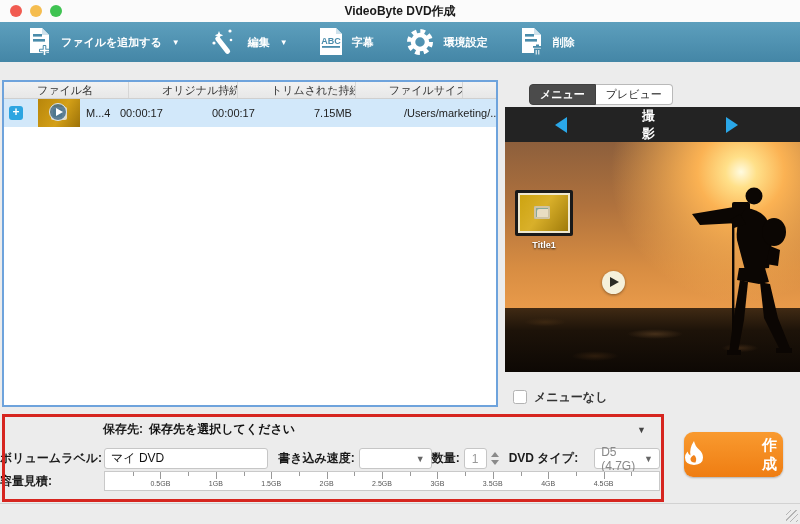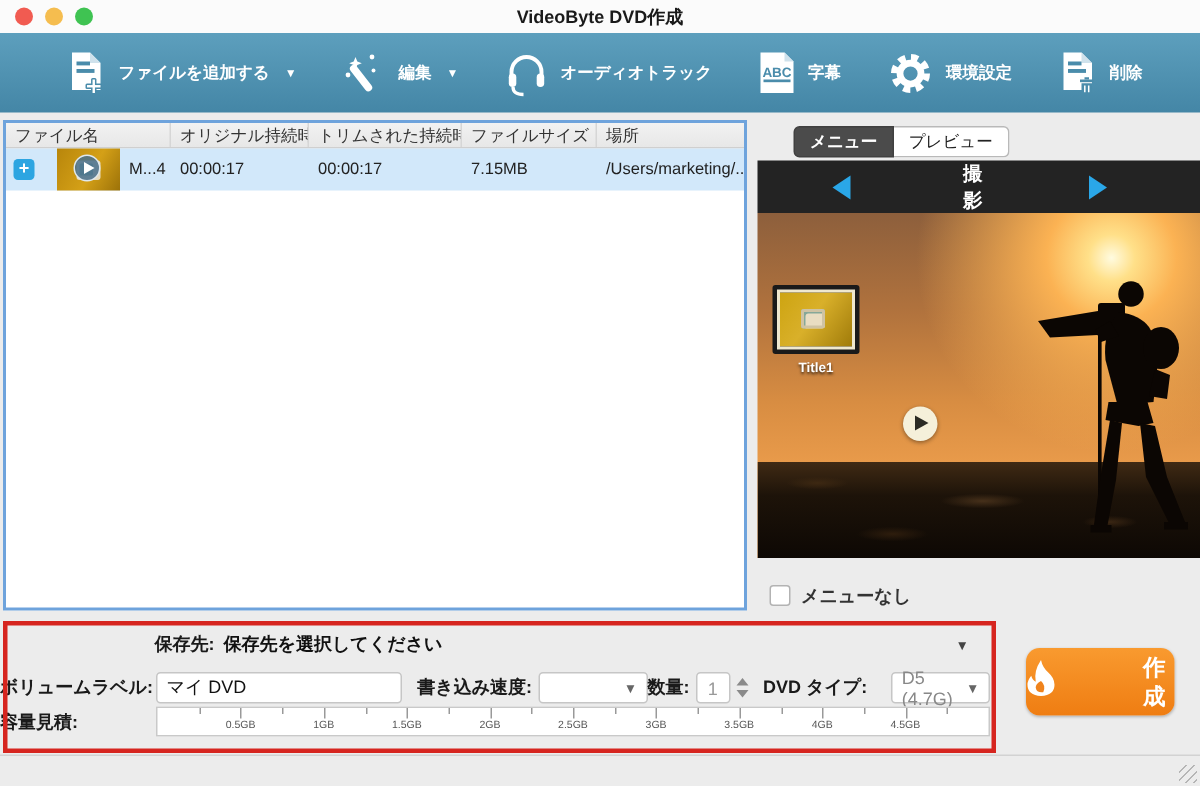--- a/index.html
+++ b/index.html
@@ -13,29 +13,29 @@
   .app{position:relative;width:800px;height:524px;background:#ececec;}
 
   
   .titlebar{position:absolute;left:0;top:0;width:800px;height:22px;background:#fbfbfb;display:flex;align-items:center;justify-content:center;}
   .traffic{position:absolute;left:10px;top:5px;display:flex;gap:8px;}
   .light{width:12px;height:12px;border-radius:50%;}
   .light.red{background:#f15b51;}.light.yellow{background:#f5bd4f;}.light.green{background:#3fc352;}
   .win-title{font-size:12px;font-weight:bold;color:#1a1a1a;}
 
   
-  .toolbar{position:absolute;left:0;top:22px;width:800px;height:53px;background:linear-gradient(var(--toolbar-top),var(--toolbar-bottom));display:flex;align-items:center;padding-left:44px;gap:30px;}
+  .toolbar{position:absolute;left:0;top:22px;width:800px;height:40px;background:linear-gradient(var(--toolbar-top),var(--toolbar-bottom));display:flex;align-items:center;padding-left:26px;gap:30px;}
   .tool-btn{display:flex;align-items:center;gap:8px;color:#fff;font-size:11px;font-weight:bold;cursor:default;}
   .tool-btn svg{display:block;}
   .caret{font-size:8px;margin-left:2px;}
 
   
   .file-pane{position:absolute;left:2px;top:80px;width:496px;height:327px;background:#fff;border:2px solid var(--focus-border);}
   .thead{display:flex;height:17px;background:linear-gradient(#f2f2f2,#e7e7e7);border-bottom:1px solid #cfcfcf;font-size:11px;color:#333;}
-  .th{padding:1px 0 2px 6px;border-right:1px solid #d6d6d6;white-space:nowrap;overflow:hidden;}
+  .th{padding:1px 0 2px 6px;border-right:1px solid #d6d6d6;white-space:nowrap;overflow:hidden;margin-left:27px;}
   .c0{width:110px;}.c1{width:92px;}.c2{width:102px;}.c3{width:90px;}.c4{flex:1;border-right:none;}
   .trow{display:flex;height:28px;background:var(--selected-row);font-size:11px;color:#222;align-items:center;}
   .td{padding-left:6px;white-space:nowrap;overflow:hidden;}
   .namecell{display:flex;align-items:center;height:28px;}
   .addbtn{width:14px;height:14px;margin-left:5px;background:var(--accent-blue);border-radius:3px;color:#fff;font-size:12px;line-height:13px;text-align:center;font-weight:bold;}
   .thumb{width:42px;height:28px;margin-left:15px;background:linear-gradient(120deg,#b8860b,#d4a017 55%,#9c7209);position:relative;}
   .thumb .tv{position:absolute;left:13px;top:8px;width:16px;height:13px;background:#e8dcc0;border-radius:2px;}
   .thumb .tv::after{content:"";position:absolute;left:2px;top:2px;width:9px;height:8px;background:#7fae9e;border-radius:1px;}
   .thumb .play{position:absolute;left:11px;top:4px;width:18px;height:18px;border-radius:50%;background:rgba(70,110,140,.85);border:1px solid #dfe8ee;}
   .thumb .play::after{content:"";position:absolute;left:6px;top:4px;border-left:7px solid #fff;border-top:4.5px solid transparent;border-bottom:4.5px solid transparent;}
@@ -152,31 +152,20 @@
         <svg width="30" height="30" viewBox="0 0 30 30">
             <rect x="10" y="8" width="5" height="21" rx="2.5" transform="rotate(-38 12 18)" fill="#fff"></rect>
             <path d="M9 4 l1.2 3 3 1.2 -3 1.2 -1.2 3 -1.2 -3 -3 -1.2 3 -1.2 z" fill="#fff"></path>
             <circle cx="20" cy="4" r="1.6" fill="#fff"></circle>
             <circle cx="4" cy="16" r="1.6" fill="#fff"></circle>
             <circle cx="21" cy="13" r="1.3" fill="#fff"></circle>
           </svg>
       </span>
       <span>編集</span>
       <span class="caret">▼</span>
-    </div>
-    <div class="tool-btn">
-      <span>
-        <svg width="30" height="32" viewBox="0 0 30 32" fill="none" stroke="#fff">
-            <path d="M5 18 v-3 a10 10 0 0 1 20 0 v3" stroke-width="2.6"></path>
-            <rect x="3.2" y="16" width="5" height="9" rx="2.5" fill="#fff" stroke="none"></rect>
-            <rect x="21.8" y="16" width="5" height="9" rx="2.5" fill="#fff" stroke="none"></rect>
-            <path d="M6 25 q0 5 7 5" stroke-width="2.2"></path>
-          </svg>
-      </span>
-      <span>オーディオトラック</span>
     </div>
     <div class="tool-btn">
       <span>
         <svg width="26" height="30" viewBox="0 0 26 30">
             <path d="M2 1 h16 l6 6 v21 h-22 z" fill="#fff"></path>
             <path d="M18 1 l6 6 h-6 z" fill="#cfe2ec"></path>
             <text x="13" y="17" text-anchor="middle" font-family="Liberation Sans, sans-serif" font-size="9" font-weight="bold" fill="#4a8cab">ABC</text>
             <rect x="4" y="19" width="18" height="1.8" fill="#4a8cab"></rect>
           </svg>
       </span>

